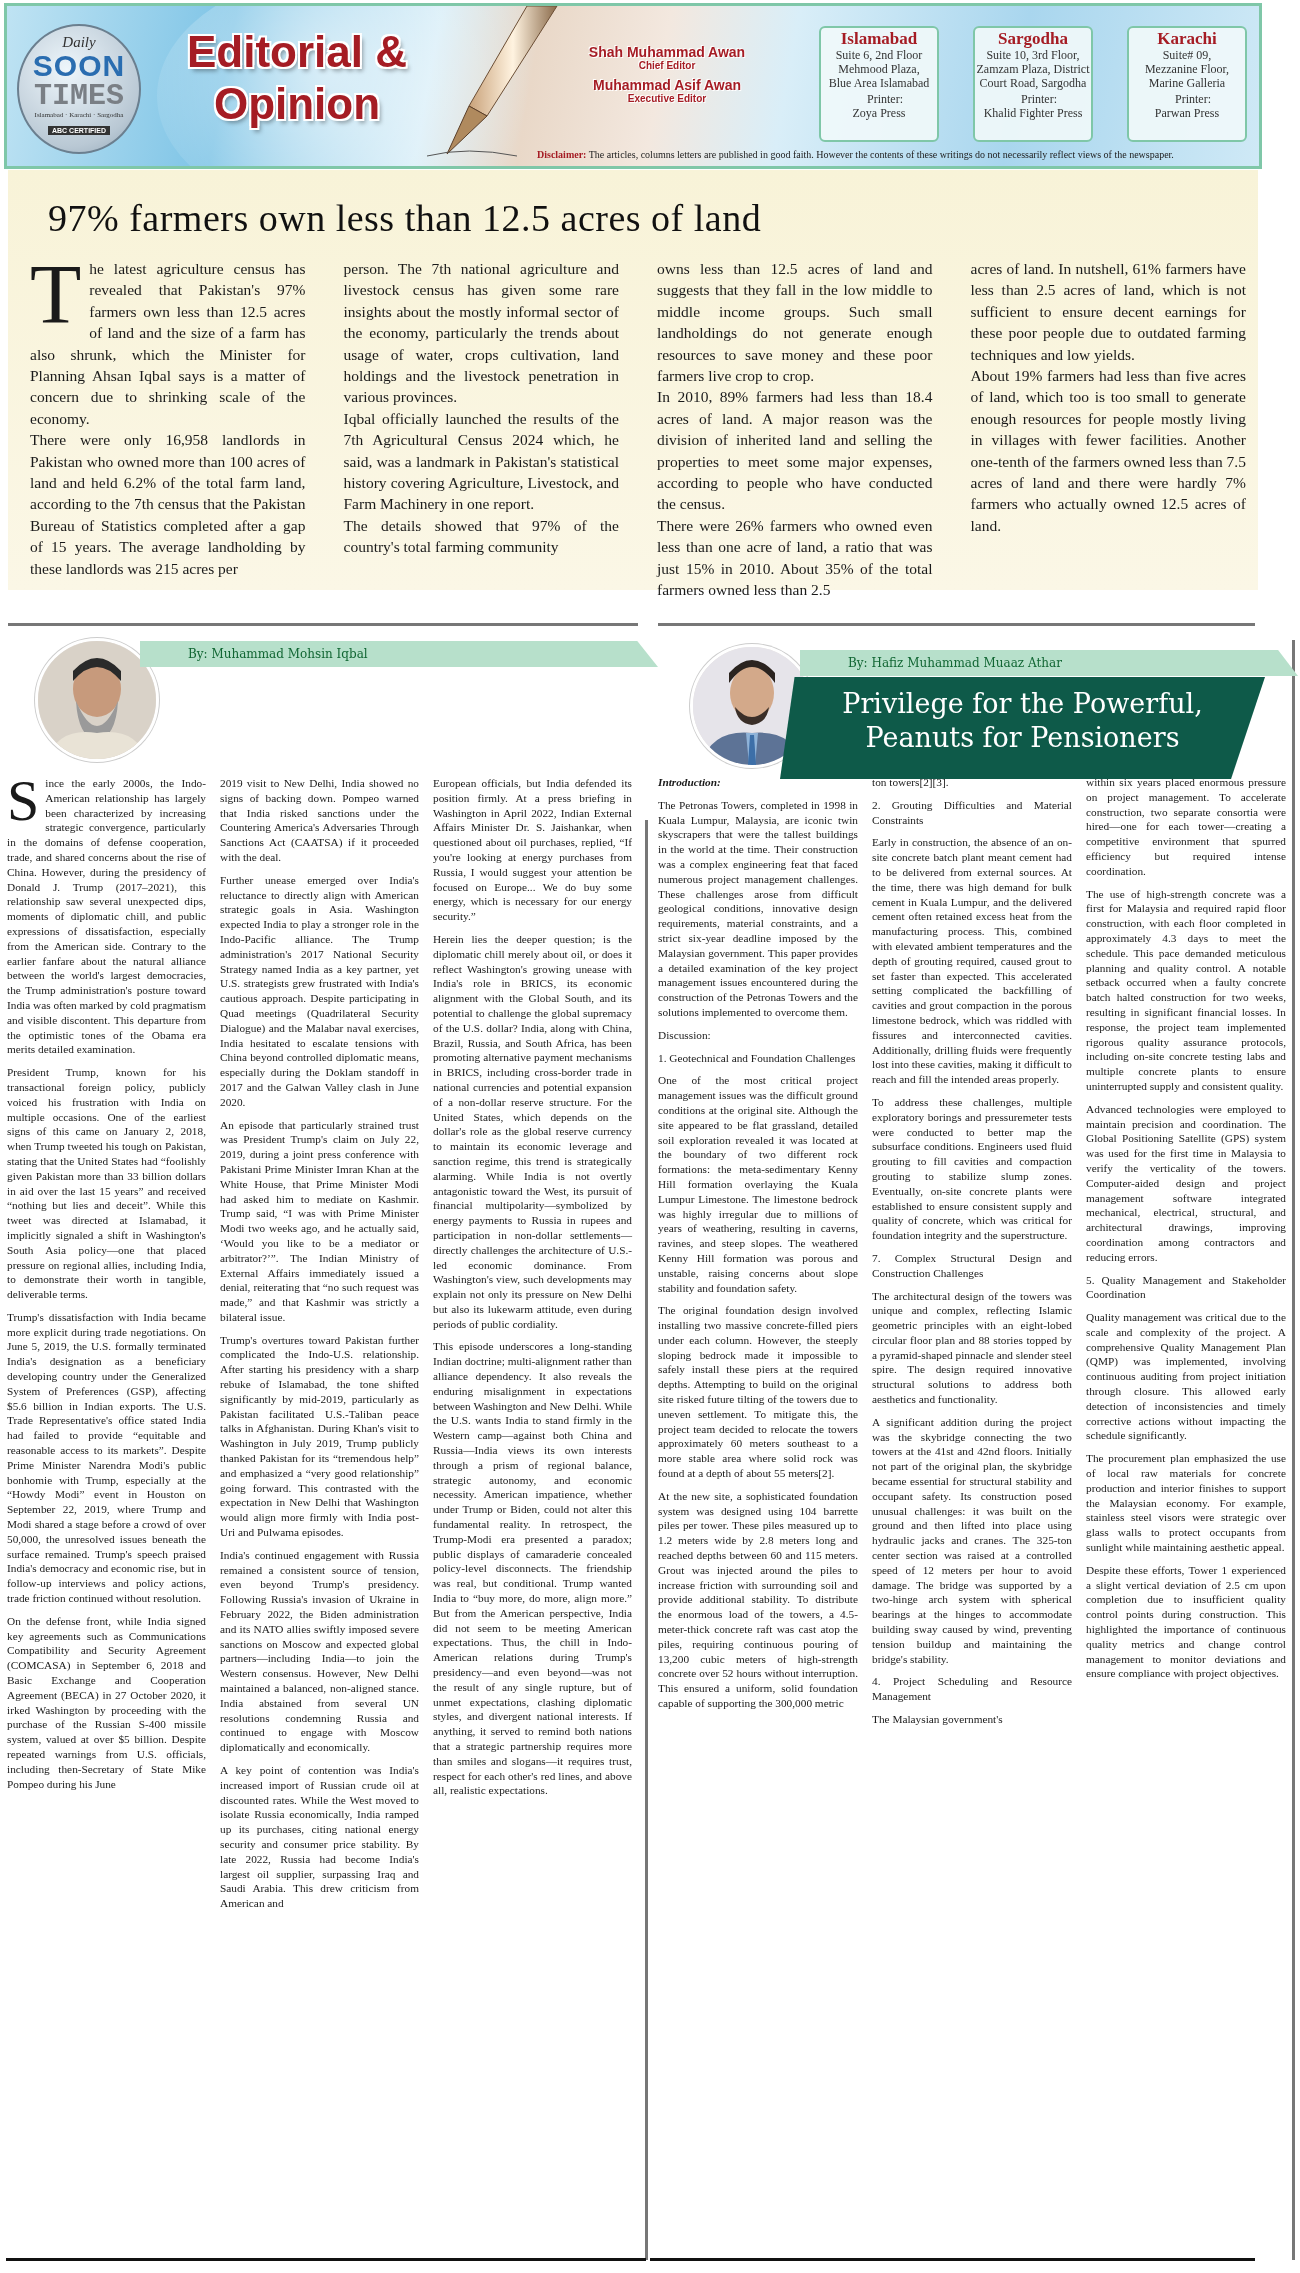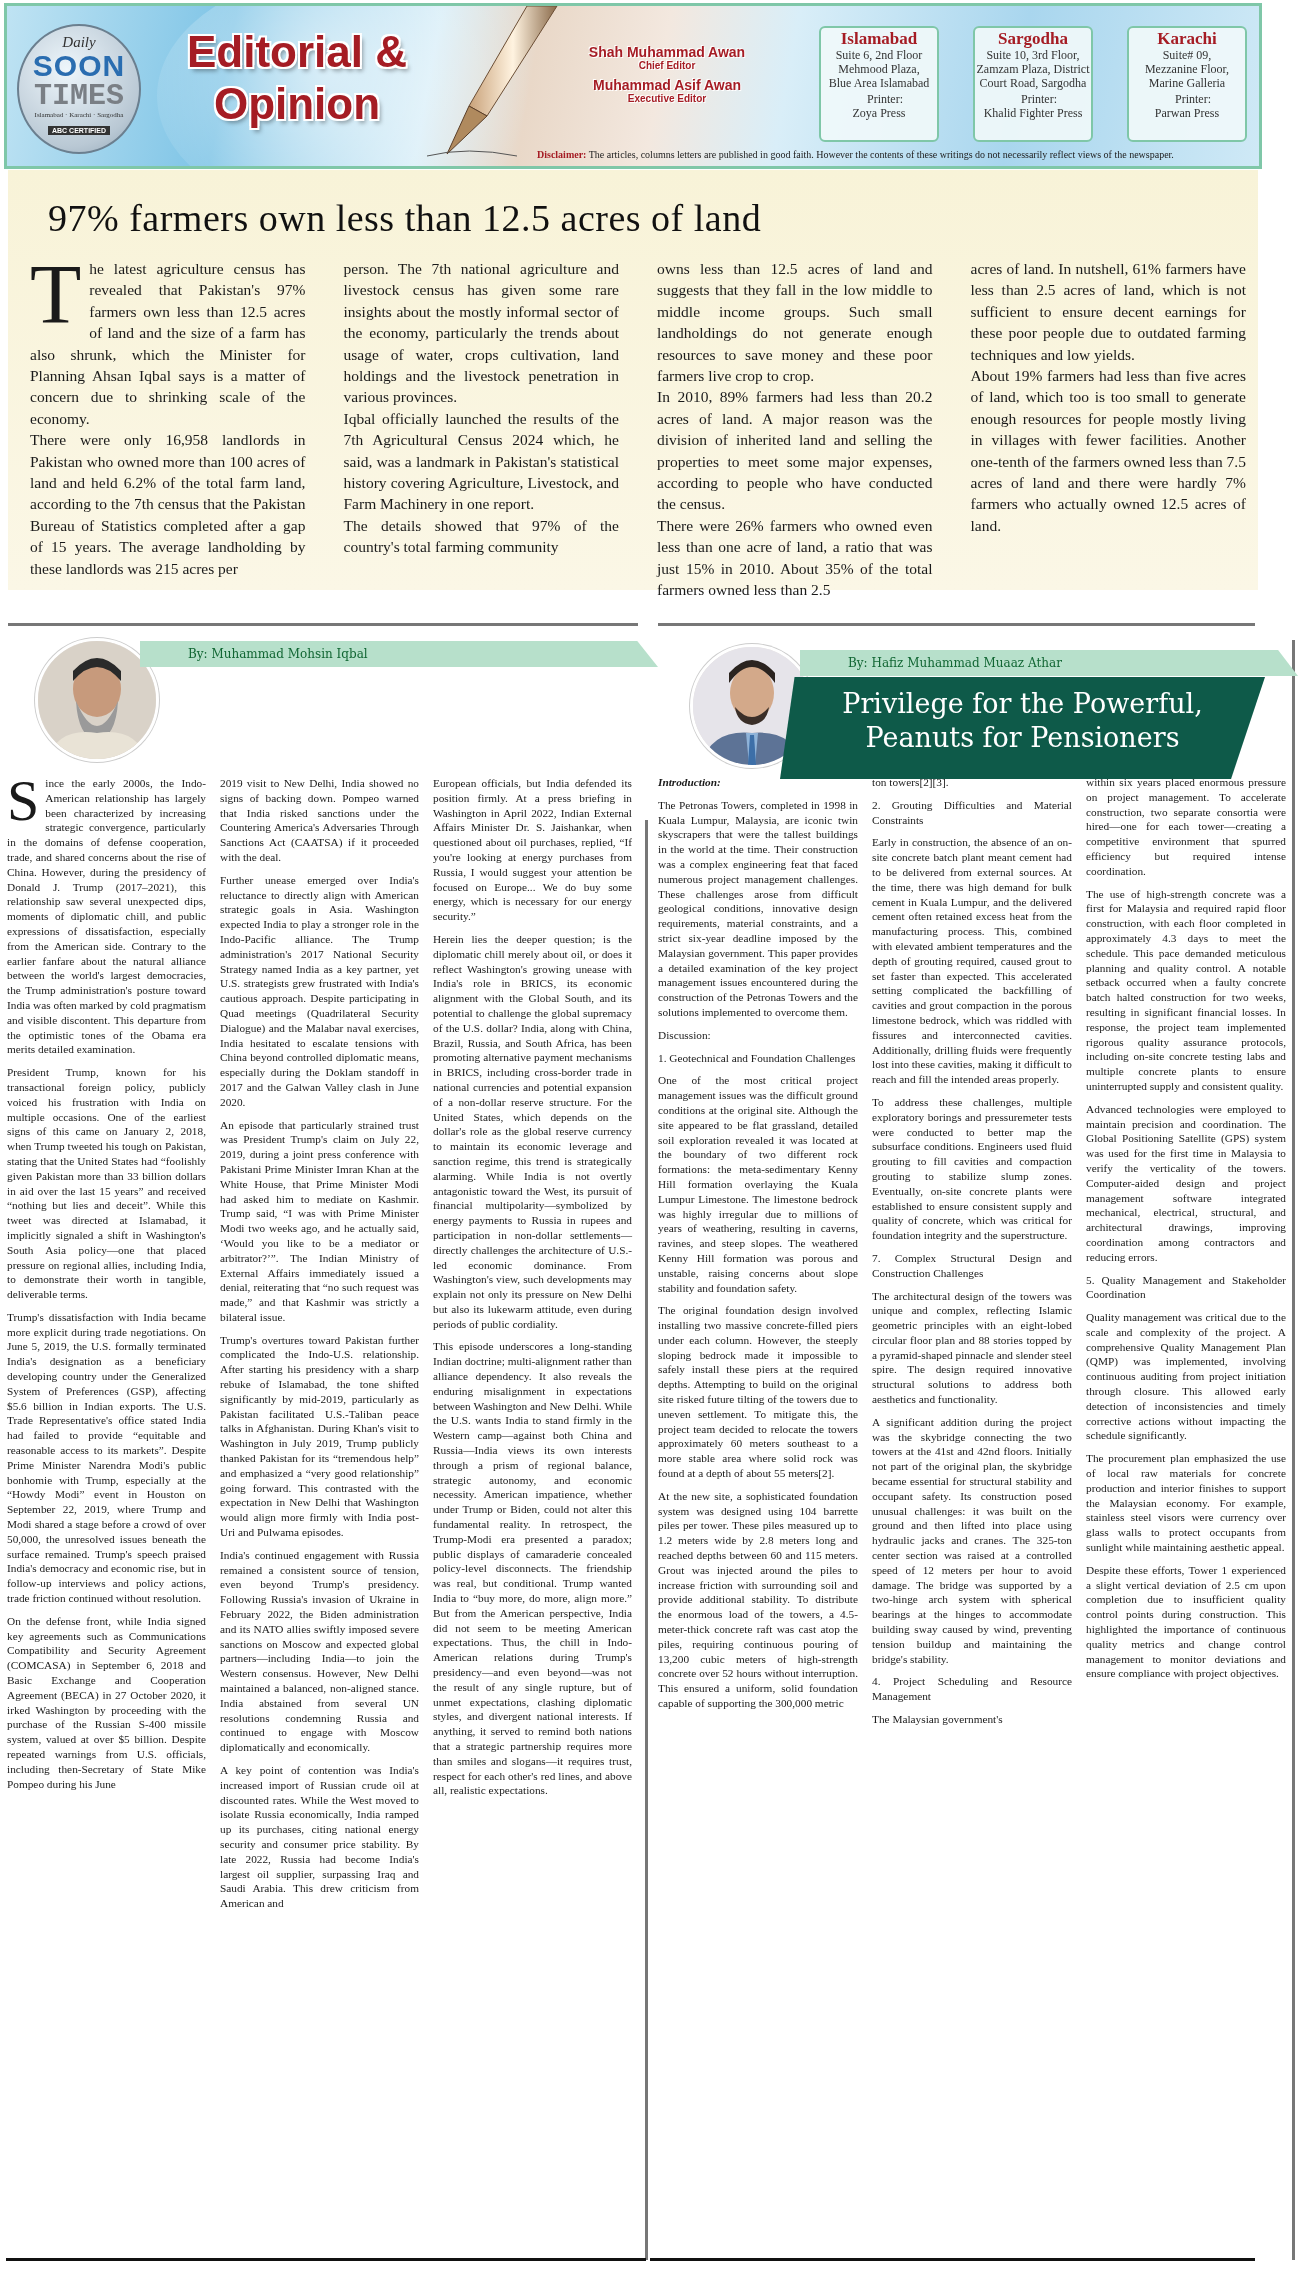--- a/index.html
+++ b/index.html
@@ -117,21 +117,21 @@
       <p>he latest agriculture census has revealed that Pakistan's 97% farmers own less than 12.5 acres of land and the size of a farm has also shrunk, which the Minister for Planning Ahsan Iqbal says is a matter of concern due to shrinking scale of the economy.</p>
       <p>There were only 16,958 landlords in Pakistan who owned more than 100 acres of land and held 6.2% of the total farm land, according to the 7th census that the Pakistan Bureau of Statistics completed after a gap of 15 years. The average landholding by these landlords was 215 acres per</p>
     </div>
     <div>
       <p>person. The 7th national agriculture and livestock census has given some rare insights about the mostly informal sector of the economy, particularly the trends about usage of water, crops cultivation, land holdings and the livestock penetration in various provinces.</p>
       <p>Iqbal officially launched the results of the 7th Agricultural Census 2024 which, he said, was a landmark in Pakistan's statistical history covering Agriculture, Livestock, and Farm Machinery in one report.</p>
       <p>The details showed that 97% of the country's total farming community</p>
     </div>
     <div>
       <p>owns less than 12.5 acres of land and suggests that they fall in the low middle to middle income groups. Such small landholdings do not generate enough resources to save money and these poor farmers live crop to crop.</p>
-      <p>In 2010, 89% farmers had less than 20.2 acres of land. A major reason was the division of inherited land and selling the properties to meet some major expenses, according to people who have conducted the census.</p>
+      <p>In 2010, 89% farmers had less than 18.4 acres of land. A major reason was the division of inherited land and selling the properties to meet some major expenses, according to people who have conducted the census.</p>
       <p>There were 26% farmers who owned even less than one acre of land, a ratio that was just 15% in 2010. About 35% of the total farmers owned less than 2.5</p>
     </div>
     <div>
       <p>acres of land. In nutshell, 61% farmers have less than 2.5 acres of land, which is not sufficient to ensure decent earnings for these poor people due to outdated farming techniques and low yields.</p>
       <p>About 19% farmers had less than five acres of land, which too is too small to generate enough resources for people mostly living in villages with fewer facilities. Another one-tenth of the farmers owned less than 7.5 acres of land and there were hardly 7% farmers who actually owned 12.5 acres of land.</p>
     </div>
   </div>
 </div>
 
 <div class="rule-top" style="left:8px;width:630px;"></div>
@@ -213,17 +213,17 @@
       <p>A significant addition during the project was the skybridge connecting the two towers at the 41st and 42nd floors. Initially not part of the original plan, the skybridge became essential for structural stability and occupant safety. Its construction posed unusual challenges: it was built on the ground and then lifted into place using hydraulic jacks and cranes. The 325-ton center section was raised at a controlled speed of 12 meters per hour to avoid damage. The bridge was supported by a two-hinge arch system with spherical bearings at the hinges to accommodate building sway caused by wind, preventing tension buildup and maintaining the bridge's stability.</p>
       <p>4. Project Scheduling and Resource Management</p>
       <p>The Malaysian government's</p>
     </div>
     <div>
       <p>within six years placed enormous pressure on project management. To accelerate construction, two separate consortia were hired—one for each tower—creating a competitive environment that spurred efficiency but required intense coordination.</p>
       <p>The use of high-strength concrete was a first for Malaysia and required rapid floor construction, with each floor completed in approximately 4.3 days to meet the schedule. This pace demanded meticulous planning and quality control. A notable setback occurred when a faulty concrete batch halted construction for two weeks, resulting in significant financial losses. In response, the project team implemented rigorous quality assurance protocols, including on-site concrete testing labs and multiple concrete plants to ensure uninterrupted supply and consistent quality.</p>
       <p>Advanced technologies were employed to maintain precision and coordination. The Global Positioning Satellite (GPS) system was used for the first time in Malaysia to verify the verticality of the towers. Computer-aided design and project management software integrated mechanical, electrical, structural, and architectural drawings, improving coordination among contractors and reducing errors.</p>
       <p>5. Quality Management and Stakeholder Coordination</p>
       <p>Quality management was critical due to the scale and complexity of the project. A comprehensive Quality Management Plan (QMP) was implemented, involving continuous auditing from project initiation through closure. This allowed early detection of inconsistencies and timely corrective actions without impacting the schedule significantly.</p>
-      <p>The procurement plan emphasized the use of local raw materials for concrete production and interior finishes to support the Malaysian economy. For example, stainless steel visors were currency over glass walls to protect occupants from sunlight while maintaining aesthetic appeal.</p>
+      <p>The procurement plan emphasized the use of local raw materials for concrete production and interior finishes to support the Malaysian economy. For example, stainless steel visors were strategic over glass walls to protect occupants from sunlight while maintaining aesthetic appeal.</p>
       <p>Despite these efforts, Tower 1 experienced a slight vertical deviation of 2.5 cm upon completion due to insufficient quality control points during construction. This highlighted the importance of continuous quality metrics and change control management to monitor deviations and ensure compliance with project objectives.</p>
     </div>
   </div>
 </div>
 
 </body></html>

